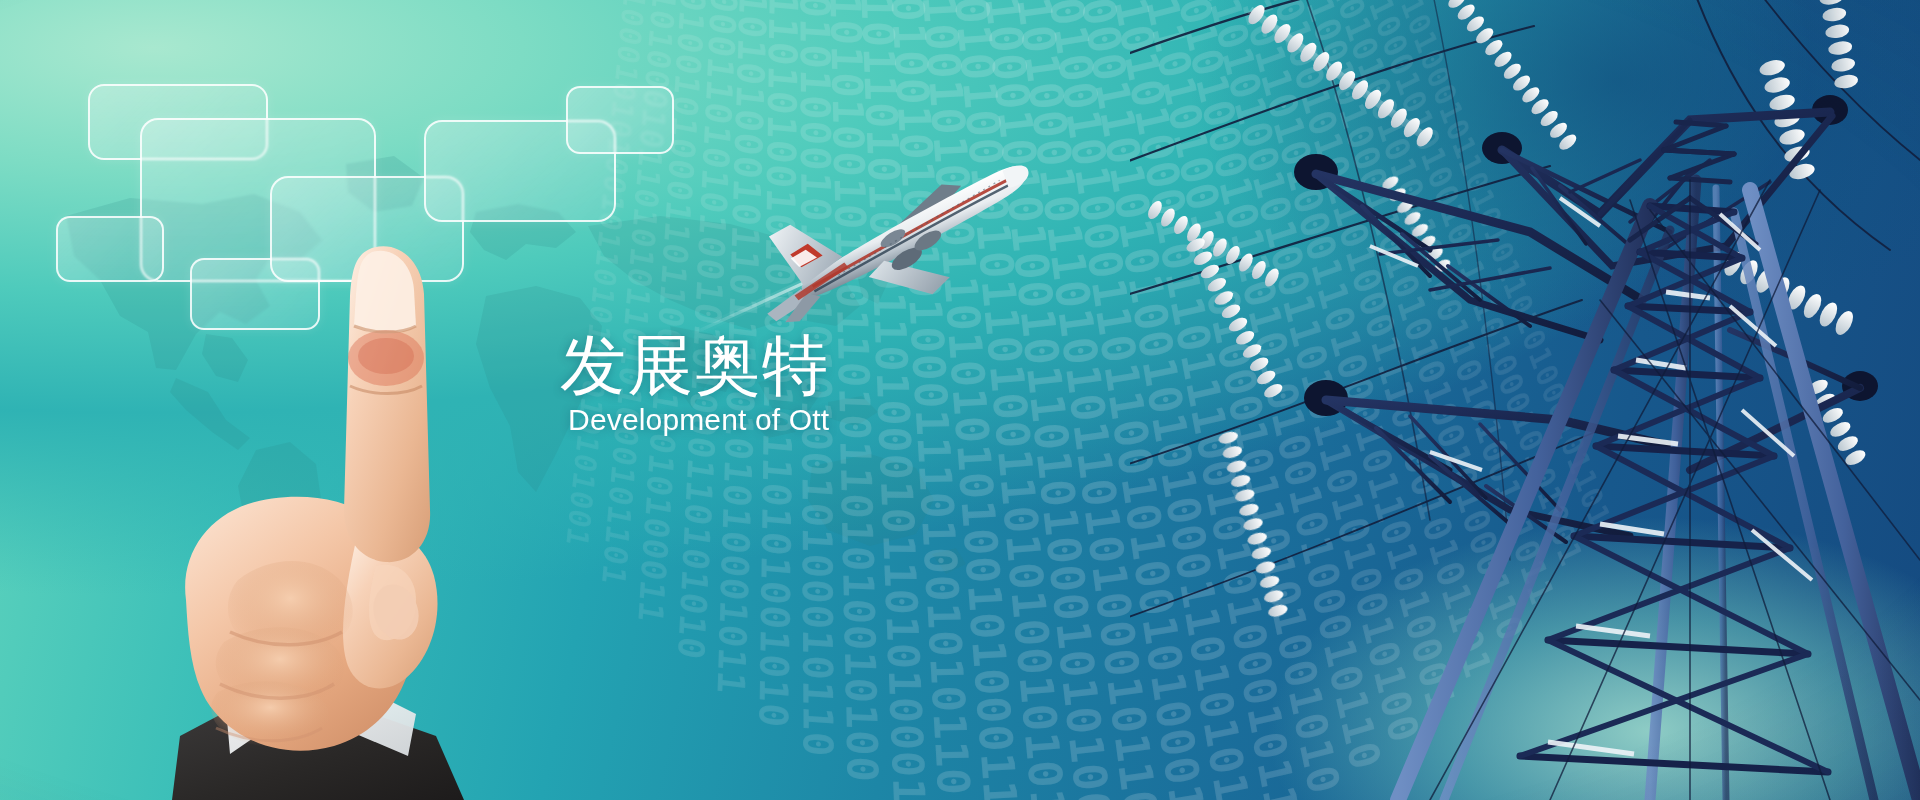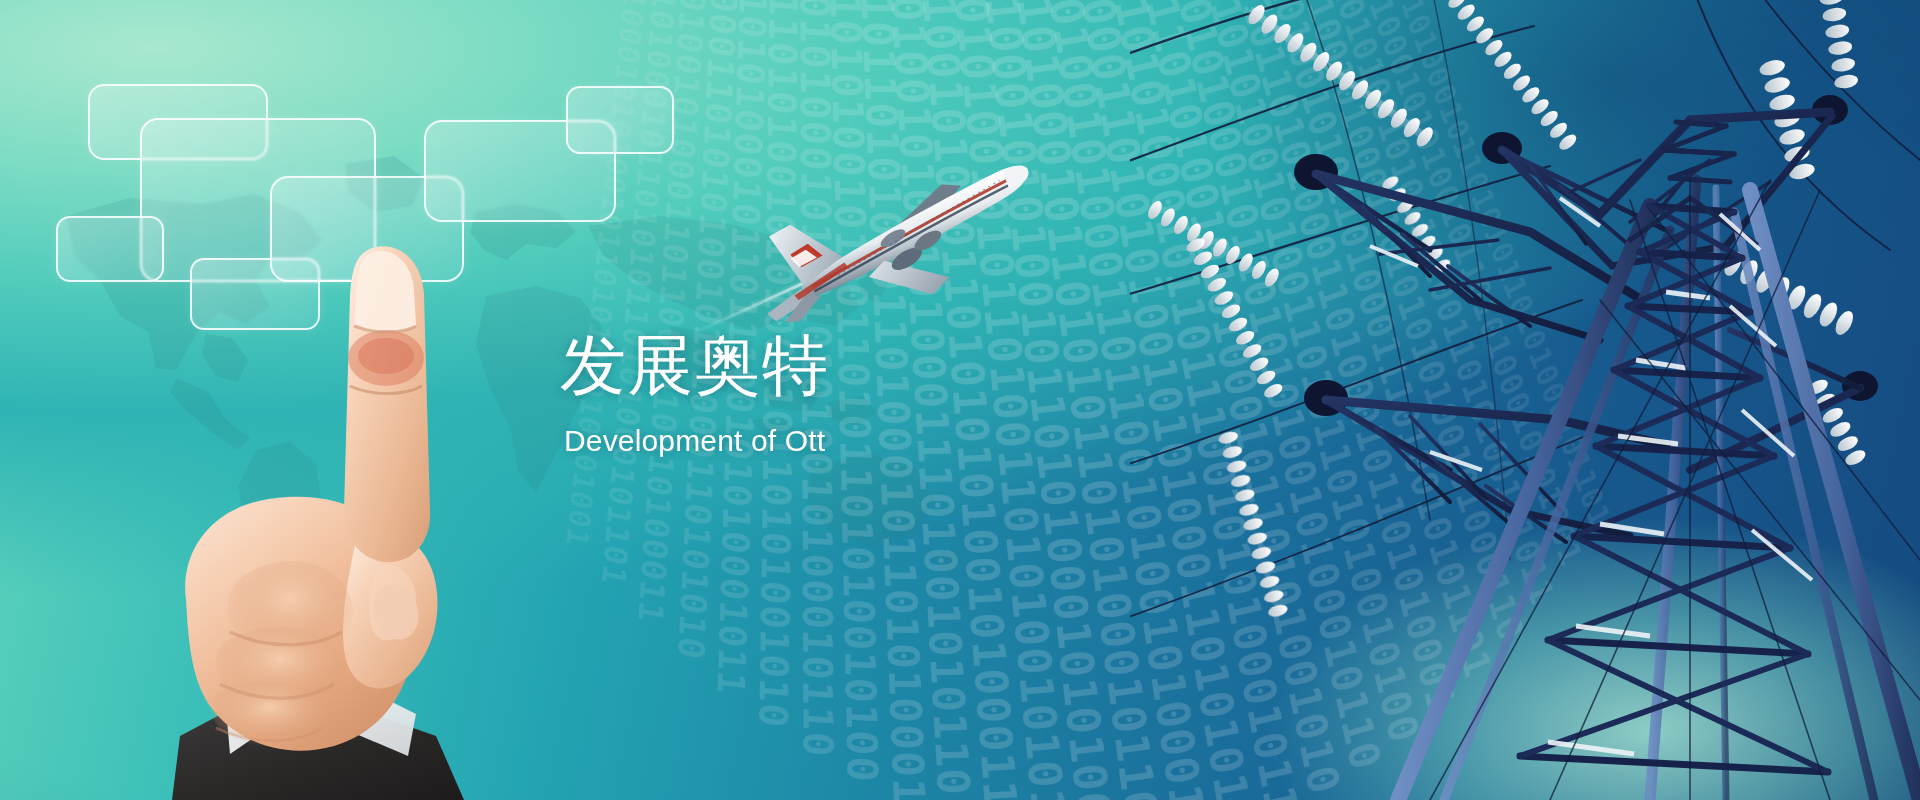--- a/index.html
+++ b/index.html
@@ -140,32 +140,32 @@
     text-shadow: 0 1px 10px rgba(6,50,78,.35);
   }
   .hl-row {
     display: flex;
     align-items: flex-start;
     gap: 60px;
   }
   .hl-group {
     display: flex;
     flex-direction: column;
-    align-items: center;
+    align-items: flex-end;
   }
   .hl-cn {
     font-size: 66px;
     line-height: 1.08;
     font-weight: 400;
     letter-spacing: .02em;
     white-space: nowrap;
     font-family: "DejaVu Sans", "Liberation Sans", sans-serif;
   }
   .hl-en {
-    margin-top: 23px;
+    margin-top: 2px;
     font-size: 30px;
     line-height: 1.15;
     font-weight: 400;
     letter-spacing: .005em;
     white-space: nowrap;
     font-family: "Liberation Sans", sans-serif;
   }
 </style>
 </head>
 <body>

